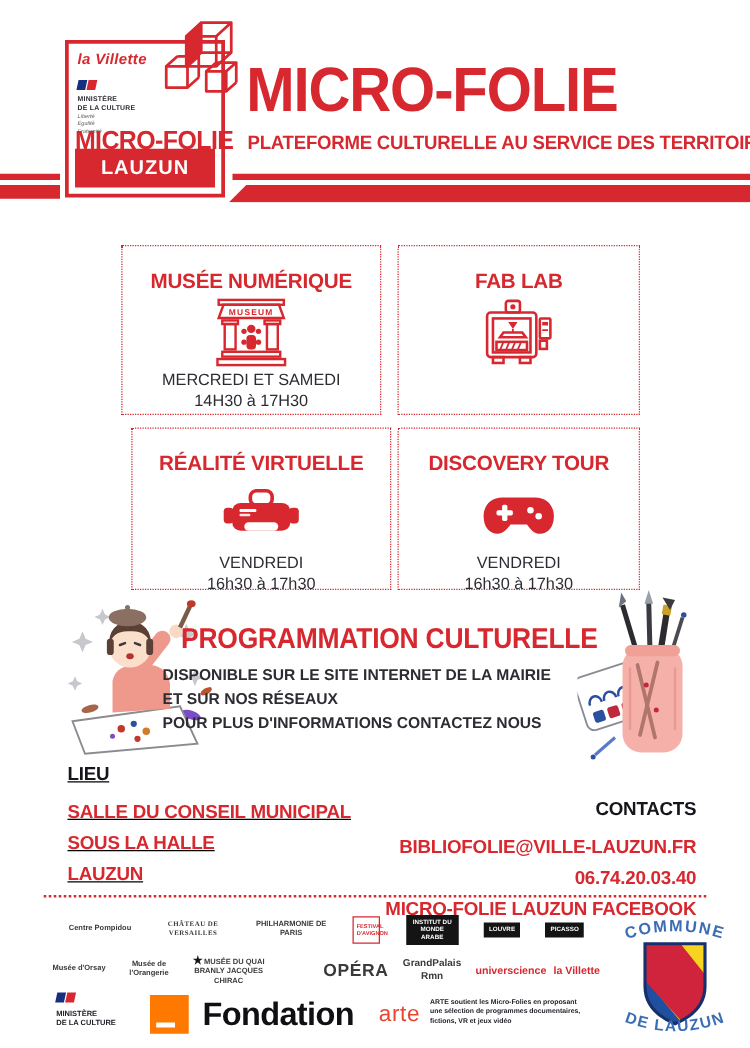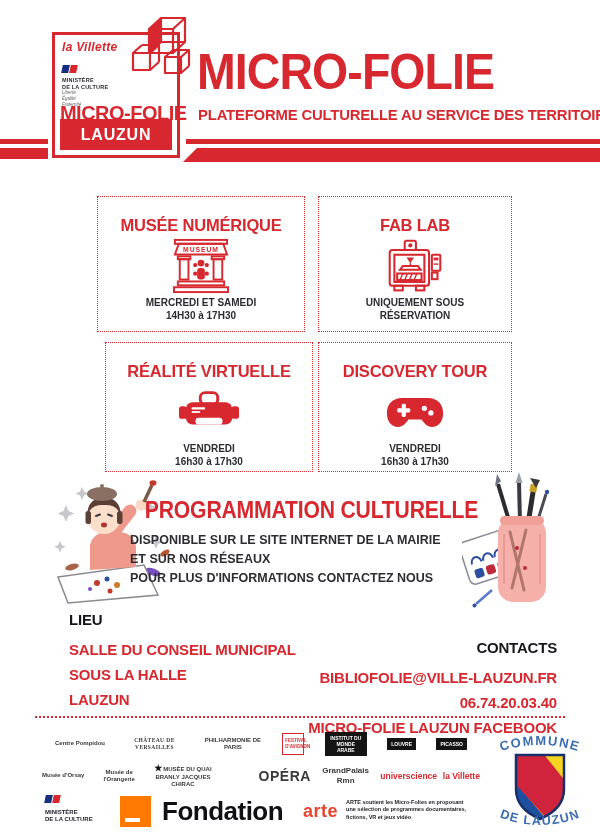--- a/index.html
+++ b/index.html
@@ -36,31 +36,31 @@
                  transform:scaleX(.96);transform-origin:left;white-space:nowrap;letter-spacing:-.2px;}
 
   
   .card{border:1.6px dotted var(--red);background:#fff;text-align:center;}
   .card-musee{left:97px;top:196px;width:206px;height:134px;}
   .card-fablab{left:318px;top:196px;width:192px;height:134px;}
   .card-vr{left:105px;top:342px;width:206px;height:128px;text-align:center;}
   .card-disc{left:318px;top:342px;width:192px;height:128px;}
   .card-title{margin-top:19px;font-size:16.5px;font-weight:bold;color:var(--red);letter-spacing:-.2px;}
   .card-icon{height:58px;margin:2px auto 1px;display:flex;align-items:center;justify-content:center;}
-  .card-sched{font-size:10px;font-weight:bold;color:var(--dark);line-height:1.3;}
+  .card-sched{font-size:13px;font-weight:normal;color:var(--dark);line-height:1.3;}
 
   
   .prog-block{left:130px;top:497px;width:370px;text-align:left;}
   .prog-title{font-size:23px;font-weight:bold;color:var(--red);transform:scaleX(.92);white-space:nowrap;letter-spacing:-.2px;}
   .prog-lines{margin-top:7px;font-size:12.5px;font-weight:bold;color:var(--dark);line-height:19px;}
   .child-illu{left:52px;top:479px;width:132px;height:128px;}
   .cup-illu{left:462px;top:472px;width:100px;height:138px;}
 
   
-  .lieu{left:69px;top:611px;}
+  .lieu{left:54px;top:611px;text-decoration:underline;}
   .contacts{right:60px;top:639px;text-align:right;}
   .lc-head{font-size:15px;font-weight:bold;color:#15151c;margin-bottom:9px;letter-spacing:-.2px;}
   .lc-line{font-size:15px;font-weight:bold;color:var(--red);line-height:25px;letter-spacing:-.2px;white-space:nowrap;}
 
   
   .dotted-sep{left:35px;top:716px;width:530px;border-top:2px dotted var(--red);}
   .partners-row1{left:55px;top:726px;width:412px;height:36px;display:flex;align-items:center;
                  justify-content:space-between;gap:4px;}
   .partners-row2{left:42px;top:764px;width:438px;height:24px;display:flex;align-items:center;
                  justify-content:space-between;gap:4px;}
@@ -73,21 +73,21 @@
   .pk-gp{font-size:8px;}
   .star{color:#141414;font-size:9px;margin-right:1px;}
 
   .ministry2{left:45px;top:788px;width:85px;line-height:1.2;}
   .ministry2 .m-name{font-size:6px;font-weight:bold;color:#22222a;white-space:pre-line;margin-top:2px;}
   .fondation{left:120px;top:796px;display:flex;align-items:center;gap:11px;}
   .orange-sq{position:relative;width:31px;height:31px;background:var(--orange);}
   .orange-sq::after{content:"";position:absolute;left:5px;bottom:5px;width:15px;height:4px;background:#fff;}
   .fondation-name{font-size:26px;font-weight:bold;color:#101014;letter-spacing:-.5px;}
   .arte-block{left:303px;top:799px;display:flex;gap:8px;align-items:flex-start;width:175px;}
-  .arte-logo{color:#e8452f;font-size:18px;font-weight:bold;letter-spacing:.5px;line-height:1;margin-top:3px;}
+  .arte-logo{color:#e8452f;font-size:18px;font-weight:normal;letter-spacing:.5px;line-height:1;margin-top:3px;}
   .arte-caption{font-size:5.5px;font-weight:bold;color:#22222a;width:125px;line-height:1.35;}
   .commune{left:492px;top:728px;width:96px;height:106px;}
 </style>
 </head>
 <body>
 
 <div class="poster">
 
   <div class="abs stripe-left-thin"></div>
   <div class="abs stripe-left-thick"></div>
@@ -176,24 +176,20 @@
             <line x1="31" y1="44" x2="34" y2="37"></line>
           <line x1="27" y1="26" x2="27" y2="29"></line>
             <line x1="52" y1="27" x2="57" y2="27"></line>
         </g>
         <g fill="#d7282f">
           <circle cx="27" cy="7" r="2.2"></circle>
           <polygon points="23,20 31,20 27,26"></polygon>
           <rect x="52" y="20" width="5" height="3"></rect>
         </g>
       </svg>
-    </div>
-    <div class="card-sched">
-      <div>UNIQUEMENT SOUS</div>
-      <div>RÉSERVATION</div>
     </div>
   </div>
 
   <div class="abs card card-vr">
     <div class="card-title">RÉALITÉ VIRTUELLE</div>
     <div class="card-icon">
       <svg width="62" height="46" viewBox="0 0 64 44">
         <rect x="23" y="2" width="18" height="12" rx="5" fill="none" stroke="#d7282f" stroke-width="3"></rect>
         <rect x="1" y="16" width="8" height="13" rx="3" fill="#d7282f"></rect>
         <rect x="55" y="16" width="8" height="13" rx="3" fill="#d7282f"></rect>

